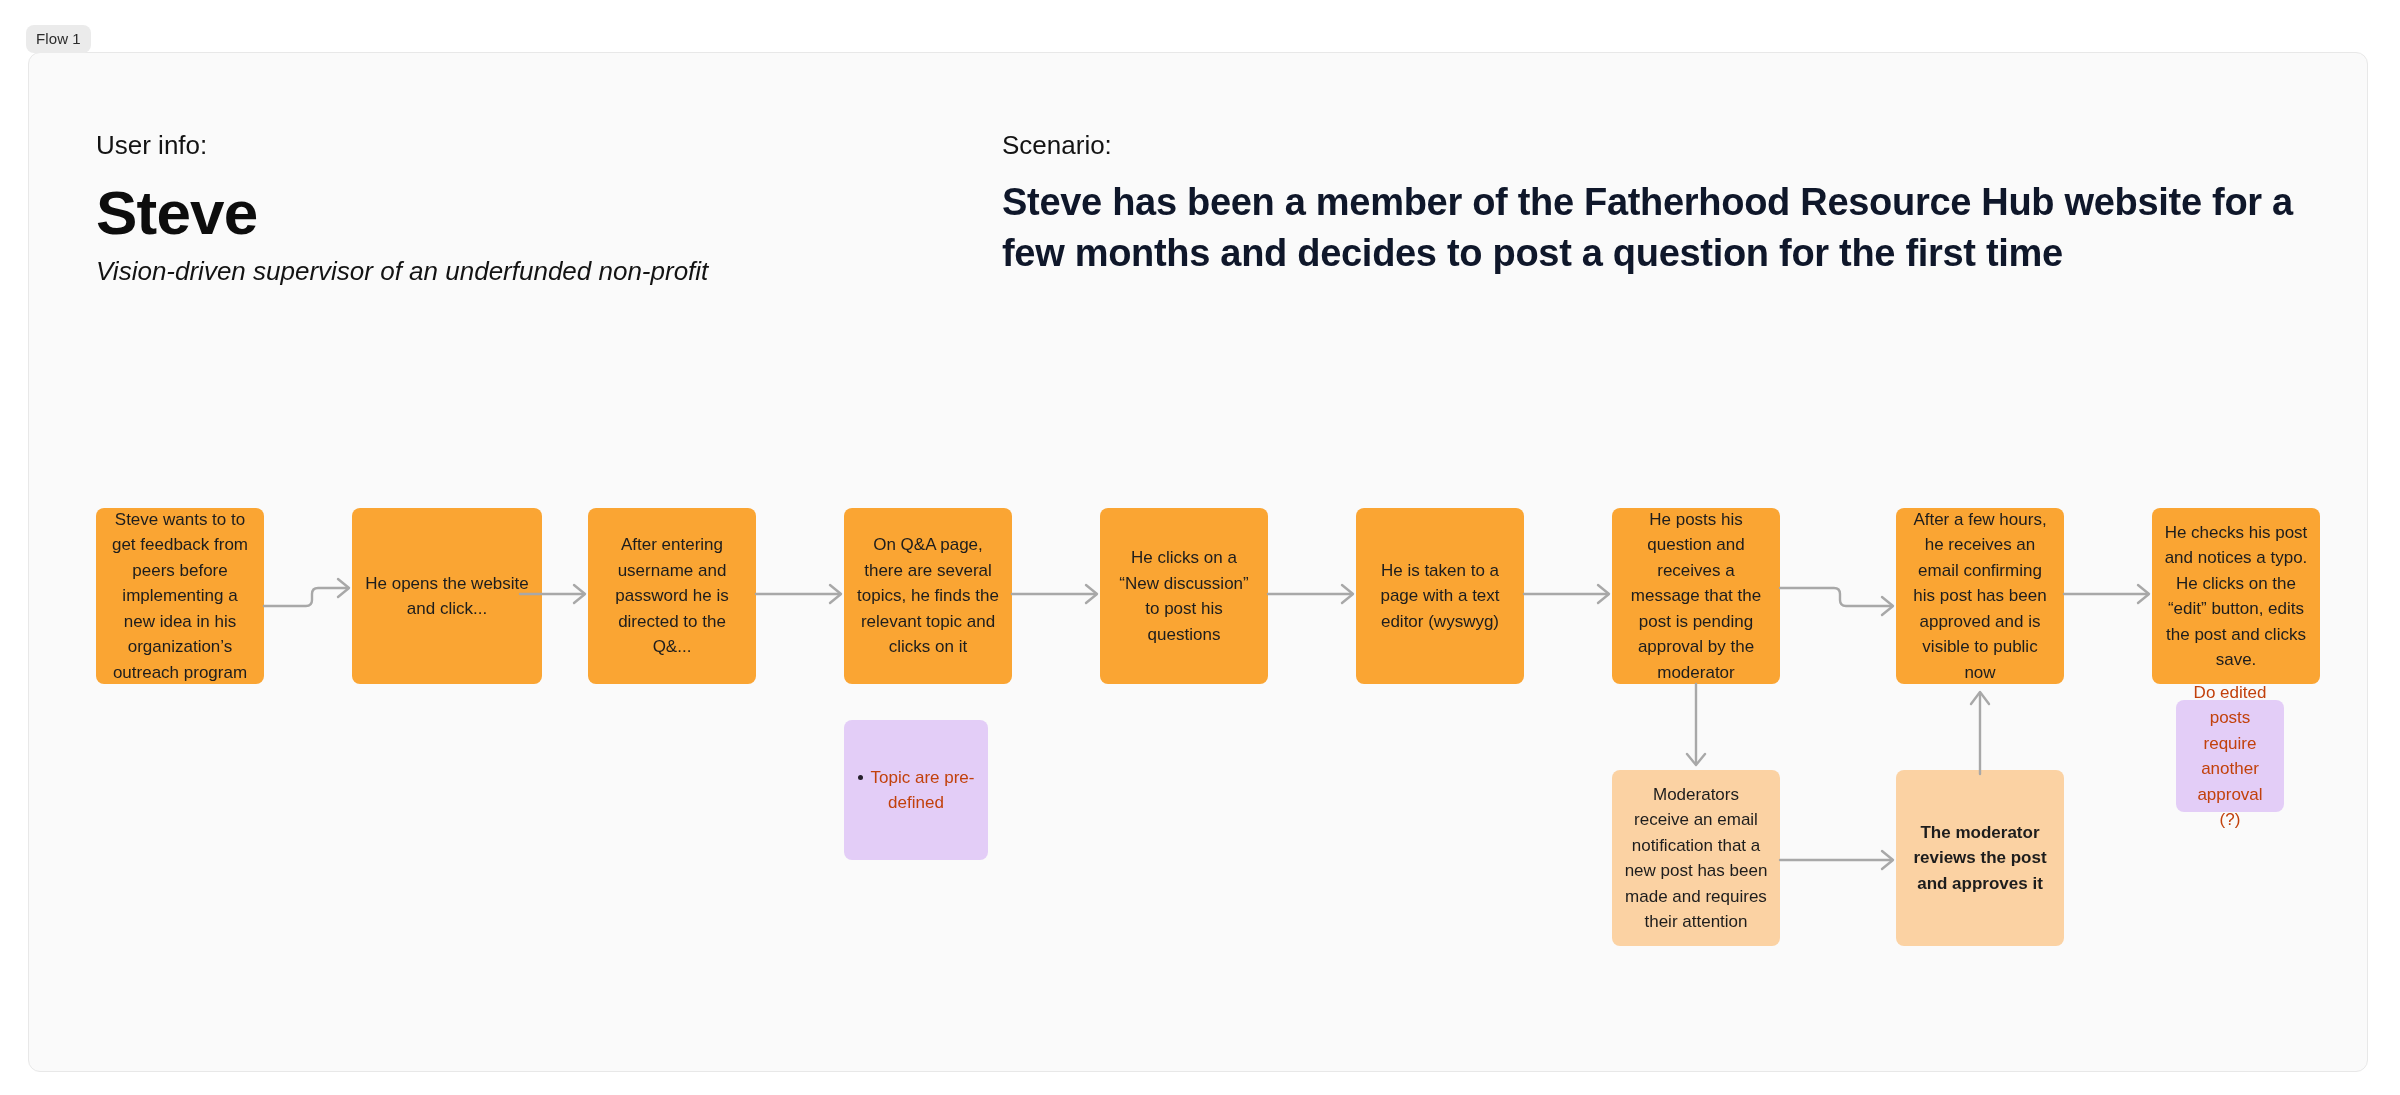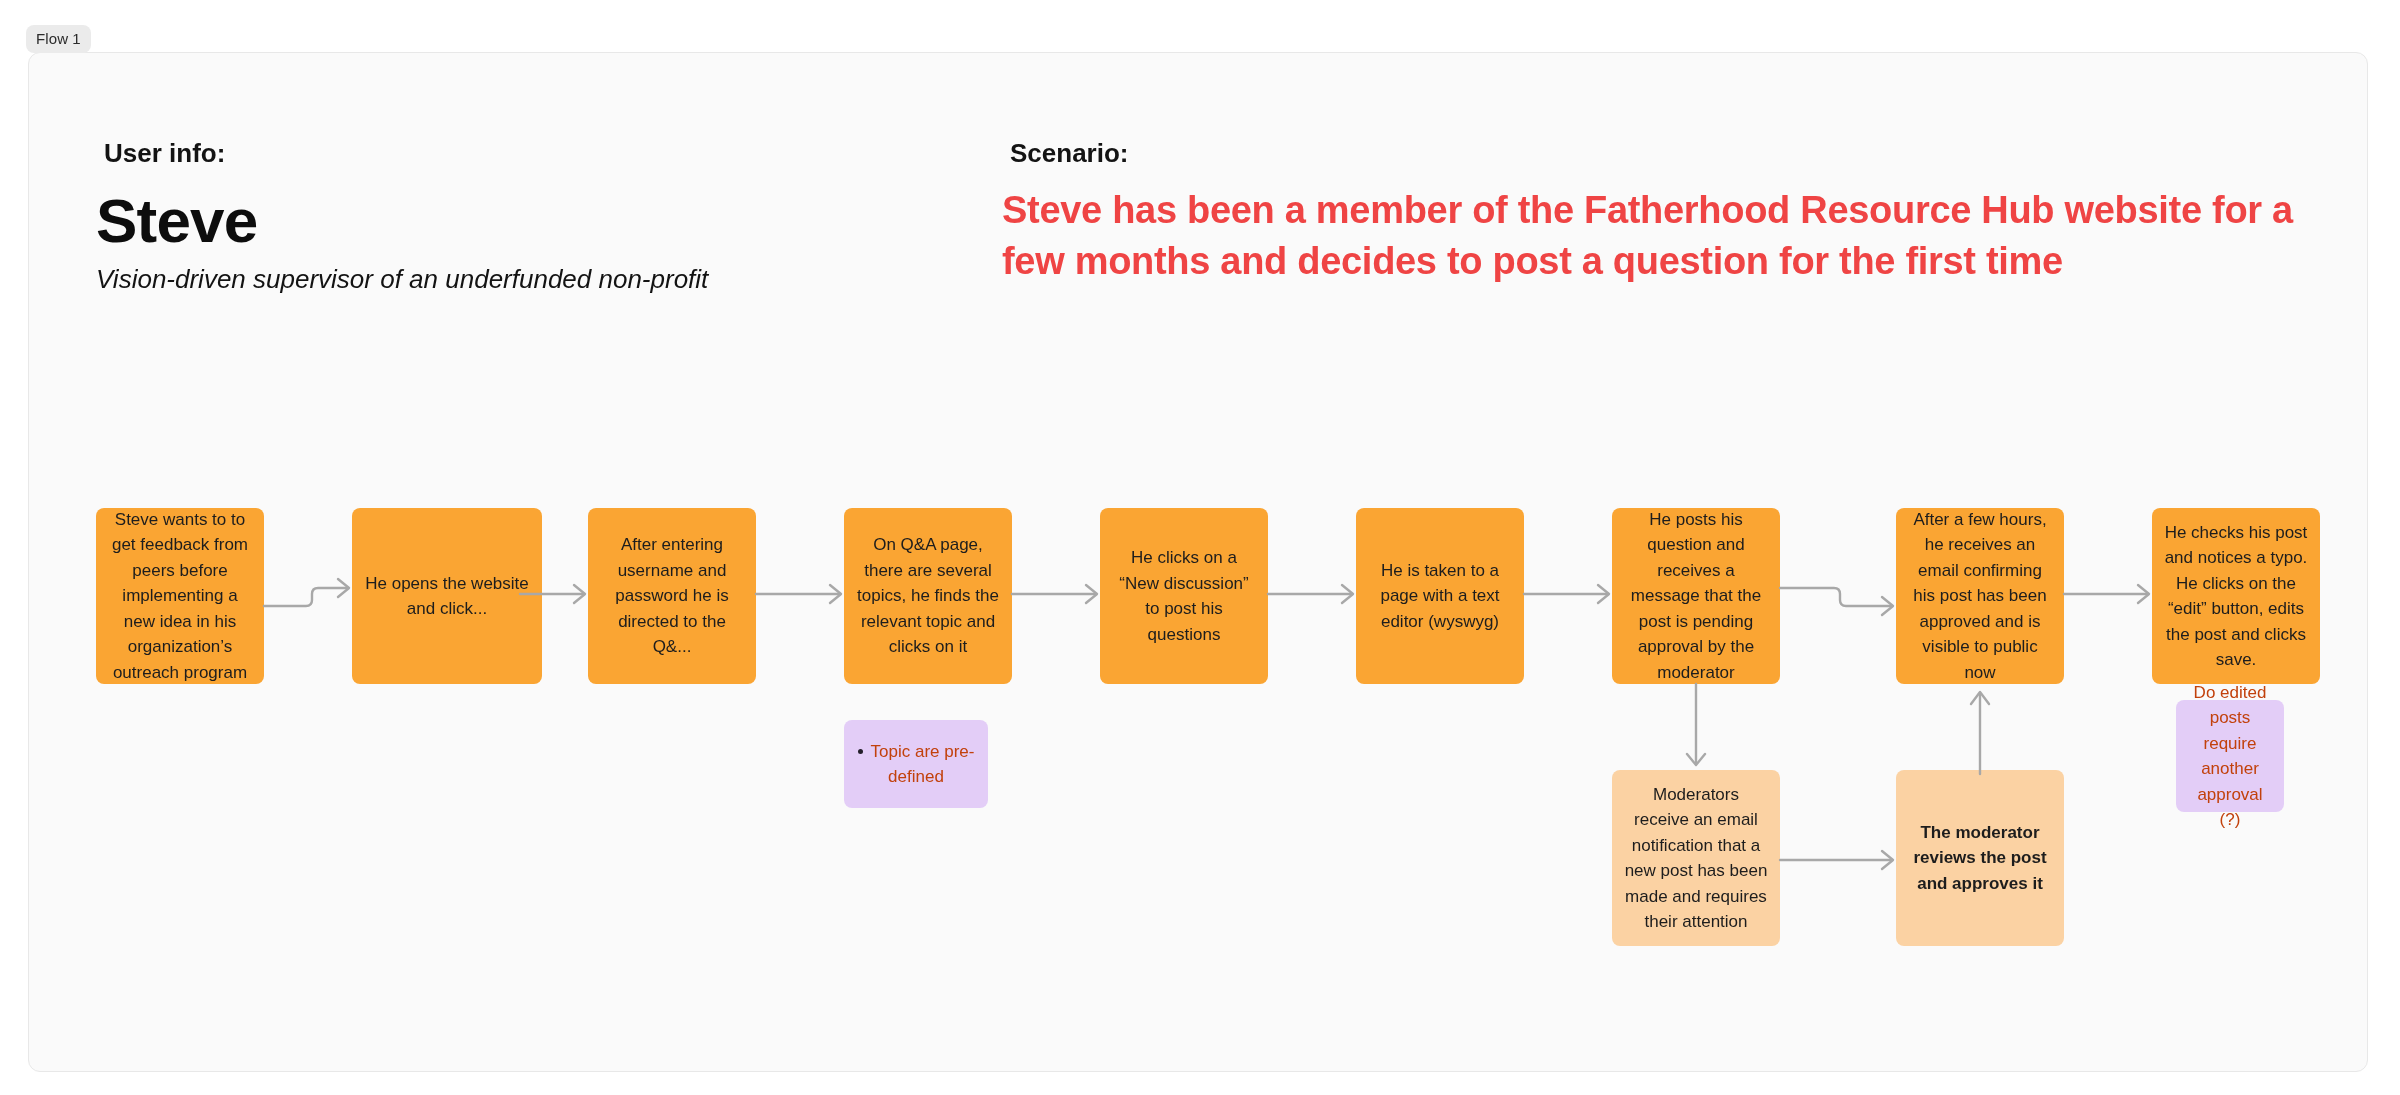--- a/index.html
+++ b/index.html
@@ -43,43 +43,43 @@
   }
 
   
   .hdr {
     position: absolute;
   }
   .hdr-eyebrow {
     font-size: 26px;
     color: #131313;
     line-height: 1.2;
-    margin: 8px;
-    font-weight: 700;
+    margin: 0;
+    font-weight: 400;
   }
   .hdr-name {
     font-size: 62px;
     font-weight: 700;
     color: #0d0d0d;
     line-height: 1.1;
     margin: 18px 0 0 0;
     letter-spacing: -0.8px;
   }
   .hdr-sub {
     font-size: 26px;
     font-style: italic;
     color: #131313;
     line-height: 1.25;
     margin: 8px 0 0 0;
     font-weight: 400;
   }
   .hdr-scenario-body {
     font-size: 38px;
     font-weight: 700;
-    color: #ef4444;
+    color: #0f172a;
     line-height: 1.33;
     margin: 16px 0 0 0;
     letter-spacing: -0.3px;
     max-width: 1320px;
   }
 
   
   .card {
     position: absolute;
     box-sizing: border-box;
@@ -195,21 +195,21 @@
   </div>
 
   <div class="card peach" style="left:1612px; top:770px; width:168px; height:176px;">
     <span class="card-text">Moderators receive an email notification that a new post has been made and requires their attention</span>
   </div>
 
   <div class="card peach" style="left:1896px; top:770px; width:168px; height:176px;font-weight:bold;">
     <span class="card-text">The moderator reviews the post and approves it</span>
   </div>
 
-  <div class="card purple bullet-card" style="left:844px; top:720px; width:144px; height:88px;">
+  <div class="card purple bullet-card" style="left:844px; top:720px; width:144px; height:140px;">
     <span class="card-text">
       <span class="bullet-dot"></span><span>Topic are pre-defined</span>
     </span>
   </div>
 
   <div class="card purple" style="left:2176px; top:700px; width:108px; height:112px;">
     <span class="card-text">Do edited posts require another approval (?)</span>
   </div>
 
   <svg class="conn" style="left:264px; top:566px; width:92px; height:60px;" viewBox="0 0 92 60">

